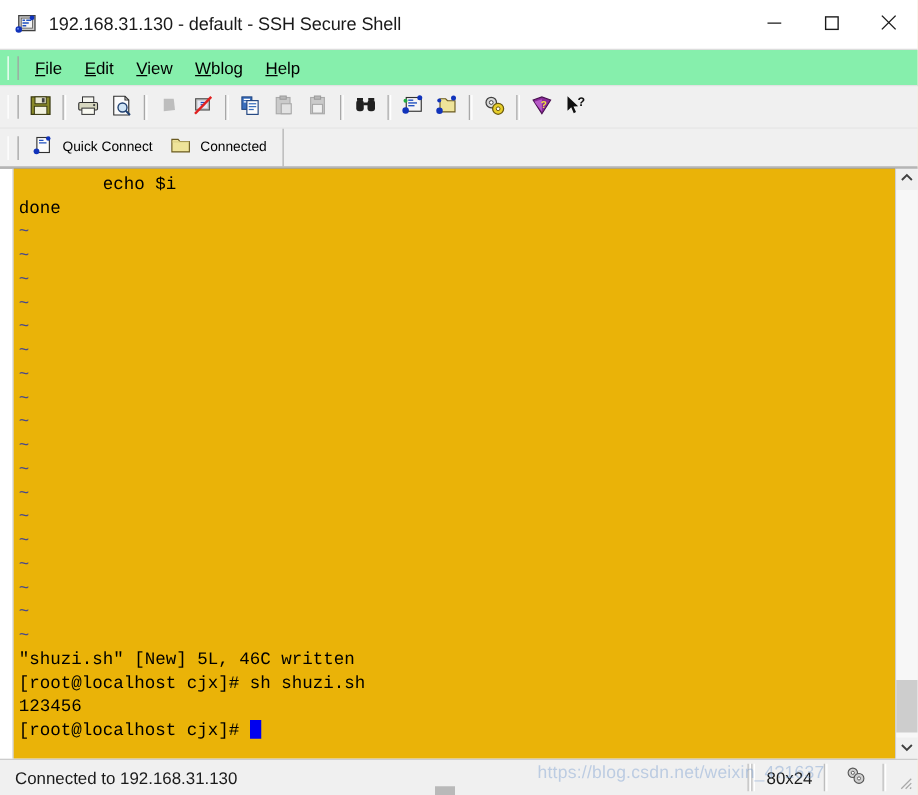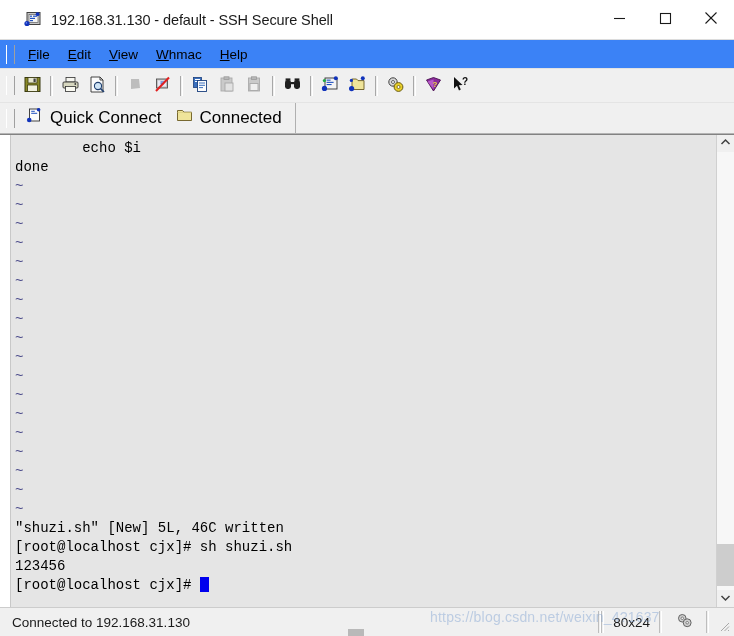--- a/index.html
+++ b/index.html
@@ -34,21 +34,21 @@
     background: #ffffff;
     display: flex;
     align-items: center;
     flex: 0 0 auto;
     border-bottom: 1px solid #dcdcdc;
     position: relative;
   }
   #titlebar-left {
     display: flex;
     align-items: center;
-    padding-left: 24px;
+    padding-left: 12px;
     flex: 1 1 auto;
     min-width: 0;
   }
   .app-icon {
     width: 18px;
     height: 18px;
     margin-right: 9px;
     position: relative;
     flex: 0 0 auto;
   }
@@ -69,21 +69,21 @@
     height: 39px;
     display: flex;
     align-items: center;
     justify-content: center;
     cursor: default;
   }
 
   
   #menubar {
     height: 28px;
-    background: #3b82f6;
+    background: #86efac;
     display: flex;
     align-items: center;
     flex: 0 0 auto;
     border-bottom: 1px solid #e2e2e2;
     padding-left: 4px;
   }
   .grip {
     width: 7px;
     height: 19px;
     margin: 0 4px 0 2px;
@@ -138,21 +138,21 @@
     flex: 0 0 auto;
     padding-left: 4px;
     border-bottom: 1px solid #b4b4b4;
   }
   .qb-btn {
     display: flex;
     align-items: center;
     padding: 3px 7px;
     cursor: default;
     white-space: nowrap;
-    font-size: 17px;
+    font-size: 11px;
   }
   .qb-btn .lbl { margin-left: 7px; }
   #quickbar-edge {
     flex: 1 1 auto;
     height: 30px;
     border-left: 1px solid #b0b0b0;
     margin-left: 6px;
   }
 
   
@@ -165,21 +165,21 @@
     min-height: 0;
   }
   #terminal-left-rail {
     width: 10px;
     background: #ffffff;
     border-right: 1px solid #c8c8c8;
     flex: 0 0 auto;
   }
   #terminal {
     flex: 1 1 auto;
-    background: #e5e5e5;
+    background: #eab308;
     font-family: "Liberation Mono", "DejaVu Sans Mono", monospace;
     font-size: 14px;
     line-height: 19px;
     color: #000000;
     padding: 4px 0 0 4px;
     overflow: hidden;
     white-space: pre;
     position: relative;
     min-width: 0;
   }
@@ -344,21 +344,21 @@
         </span>
       </div>
     </div>
   </div>
 
   <div id="menubar">
     <span class="grip"></span>
     <span class="menu-item"><u>F</u><span>ile</span></span>
     <span class="menu-item"><u>E</u><span>dit</span></span>
     <span class="menu-item"><u>V</u><span>iew</span></span>
-    <span class="menu-item"><u>W</u><span>hmac</span></span>
+    <span class="menu-item"><u>W</u><span>blog</span></span>
     <span class="menu-item"><u>H</u><span>elp</span></span>
   </div>
 
   <div id="toolbar">
     <span class="grip"></span>
 
     <div class="tb-btn">
       <span>
         <svg width="19" height="19" viewBox="0 0 19 19">
           <rect x="2" y="2.5" width="15" height="14" fill="#8a8a28" stroke="#3a3a10" stroke-width="1"></rect>

